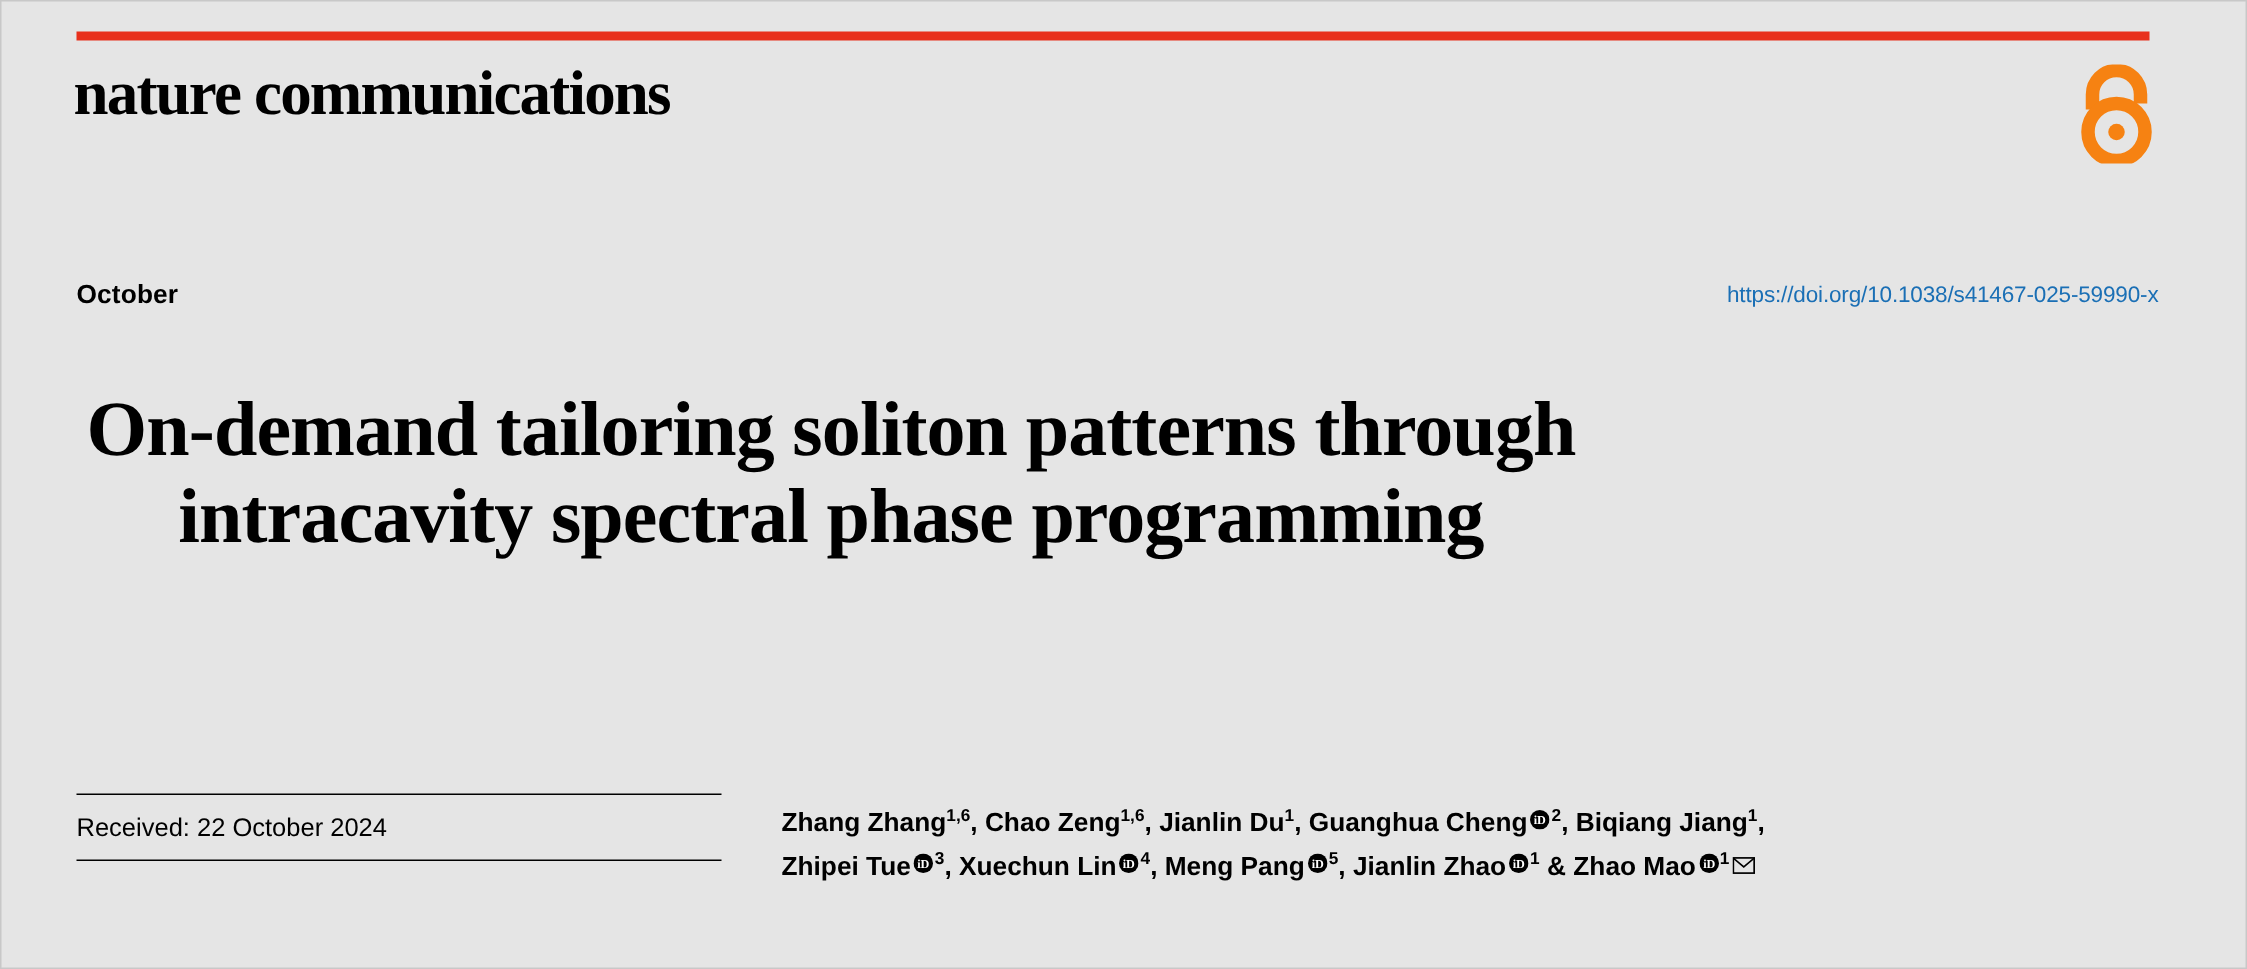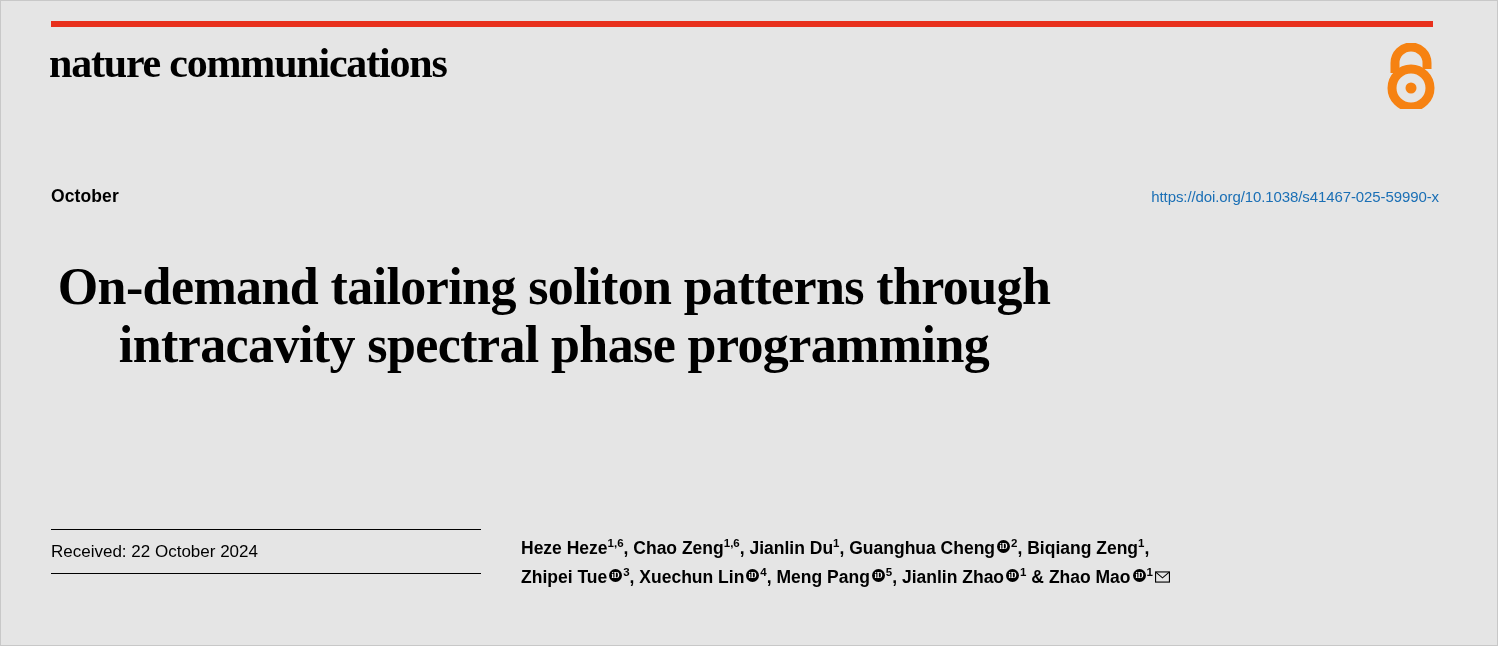--- a/index.html
+++ b/index.html
@@ -145,28 +145,28 @@
 
   <a class="doi-link" href="#">https://doi.org/10.1038/s41467-025-59990-x</a>
 
   <h1 class="title">On-demand tailoring soliton patterns through intracavity spectral phase programming</h1>
 
   <div class="meta-col">
     <div class="meta-row">Received: 22 October 2024</div>
   </div>
 
   <div class="authors">
-    <span>Heze Heze</span><sup>1,6</sup>,
+    <span>Zhang Zhang</span><sup>1,6</sup>,
     <span>Chao Zeng</span><sup>1,6</sup>,
     <span>Jianlin Du</span><sup>1</sup>,
     <span>Guanghua Cheng</span><span class="orcid"><svg viewBox="0 0 16 16" width="13" height="13" xmlns="http://www.w3.org/2000/svg">
           <circle cx="8" cy="8" r="8" fill="#000"></circle>
           <text x="8" y="11.5" font-size="10" font-family="Liberation Serif, serif" fill="#fff" text-anchor="middle">iD</text>
         </svg></span><sup>2</sup>,
-    <span>Biqiang Zeng</span><sup>1</sup>,<br>
+    <span>Biqiang Jiang</span><sup>1</sup>,<br>
     <span>Zhipei Tue</span><span class="orcid"><svg viewBox="0 0 16 16" width="13" height="13" xmlns="http://www.w3.org/2000/svg">
           <circle cx="8" cy="8" r="8" fill="#000"></circle>
           <text x="8" y="11.5" font-size="10" font-family="Liberation Serif, serif" fill="#fff" text-anchor="middle">iD</text>
         </svg></span><sup>3</sup>,
     <span>Xuechun Lin</span><span class="orcid"><svg viewBox="0 0 16 16" width="13" height="13" xmlns="http://www.w3.org/2000/svg">
           <circle cx="8" cy="8" r="8" fill="#000"></circle>
           <text x="8" y="11.5" font-size="10" font-family="Liberation Serif, serif" fill="#fff" text-anchor="middle">iD</text>
         </svg></span><sup>4</sup>,
     <span>Meng Pang</span><span class="orcid"><svg viewBox="0 0 16 16" width="13" height="13" xmlns="http://www.w3.org/2000/svg">
           <circle cx="8" cy="8" r="8" fill="#000"></circle>

